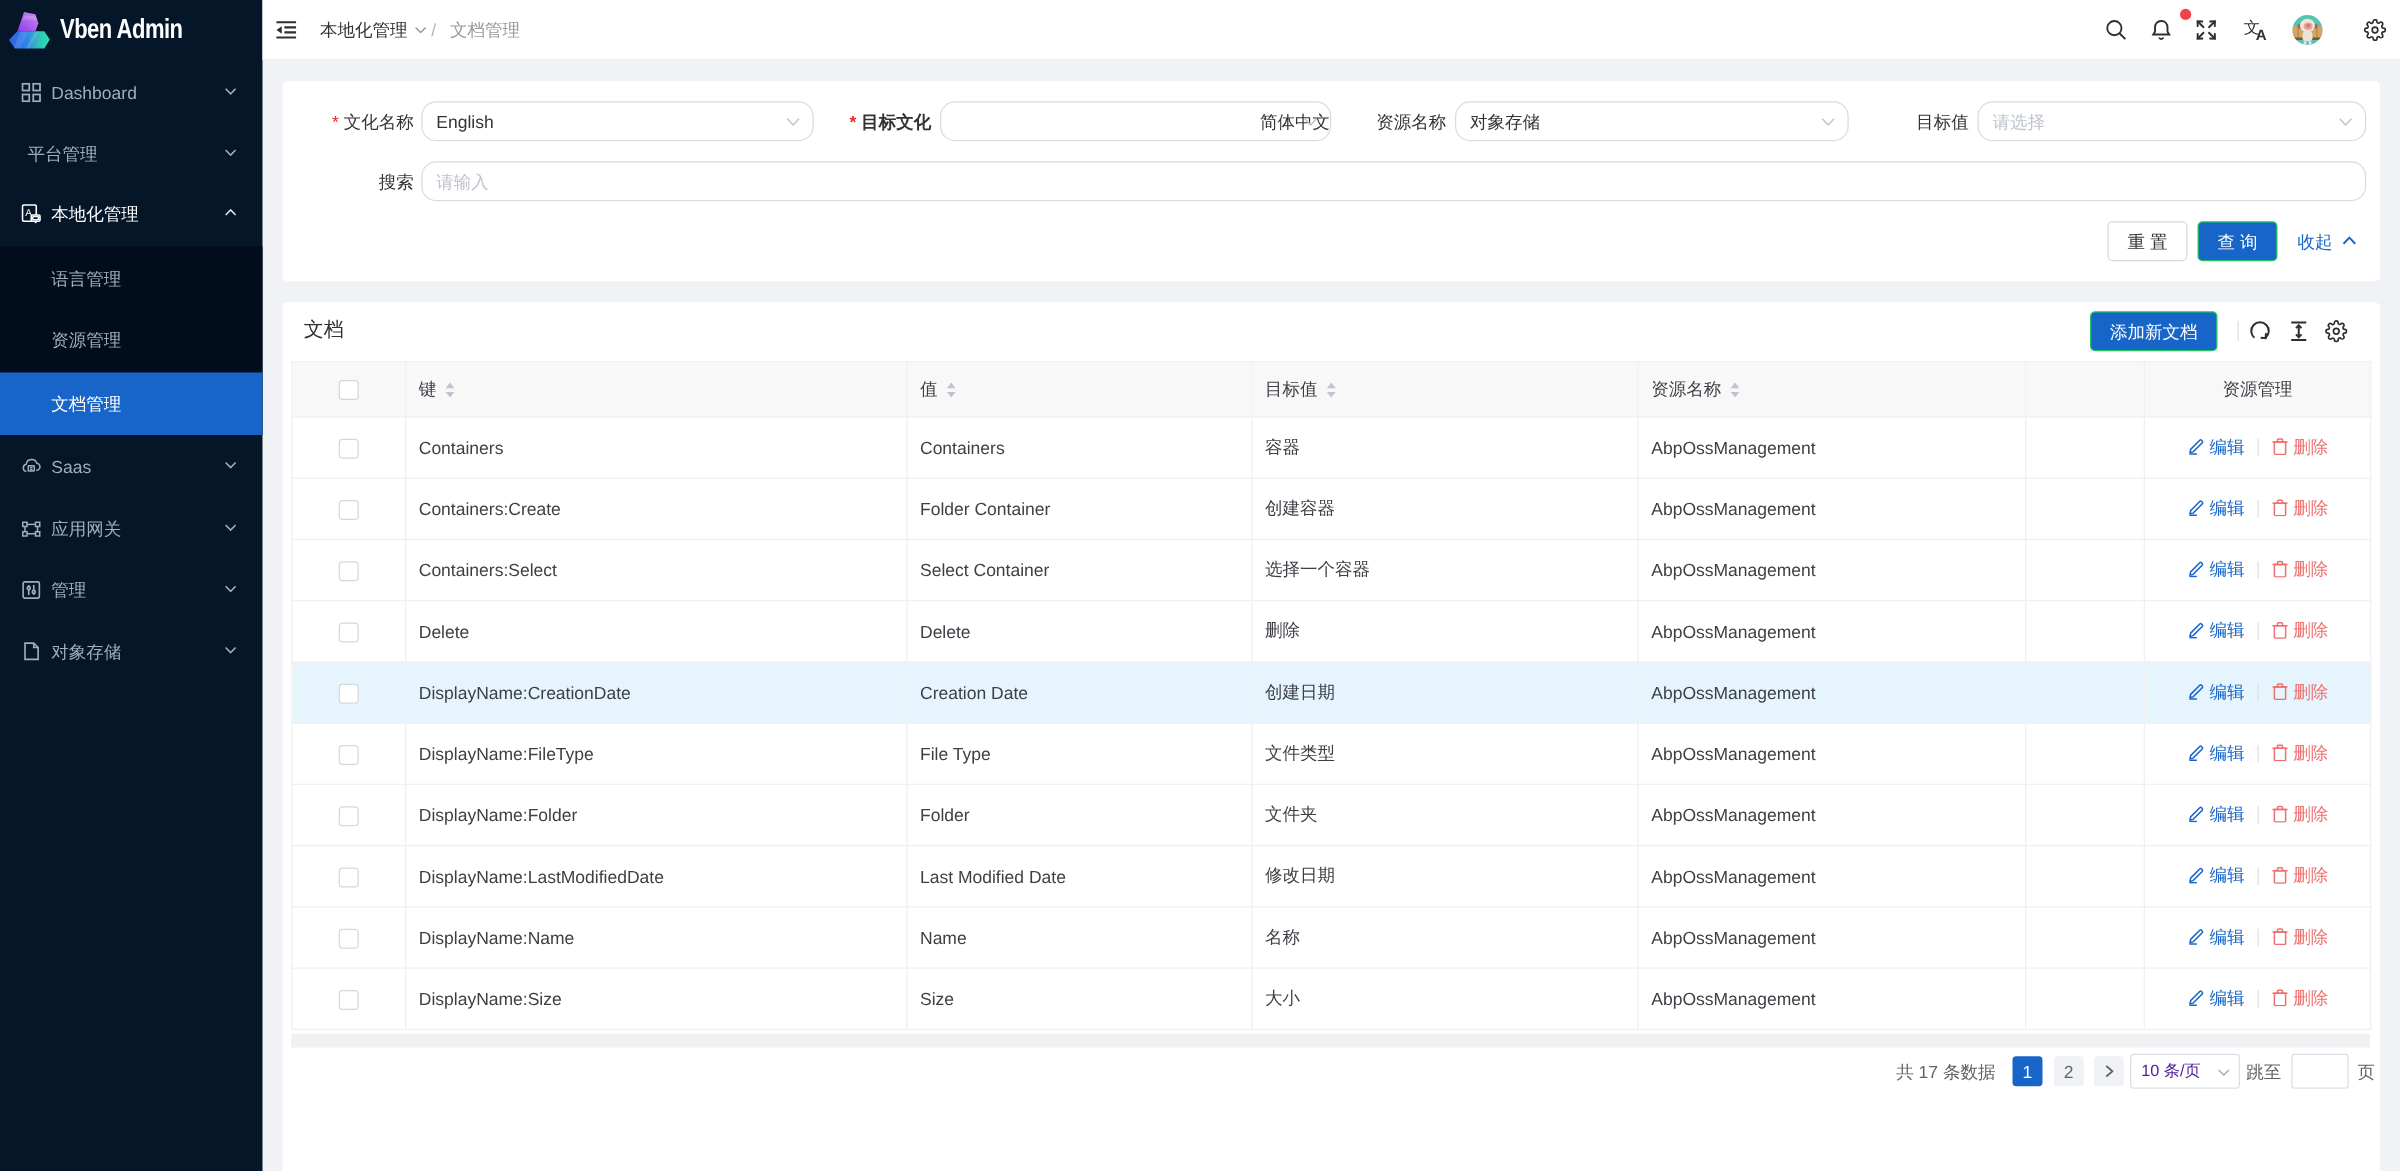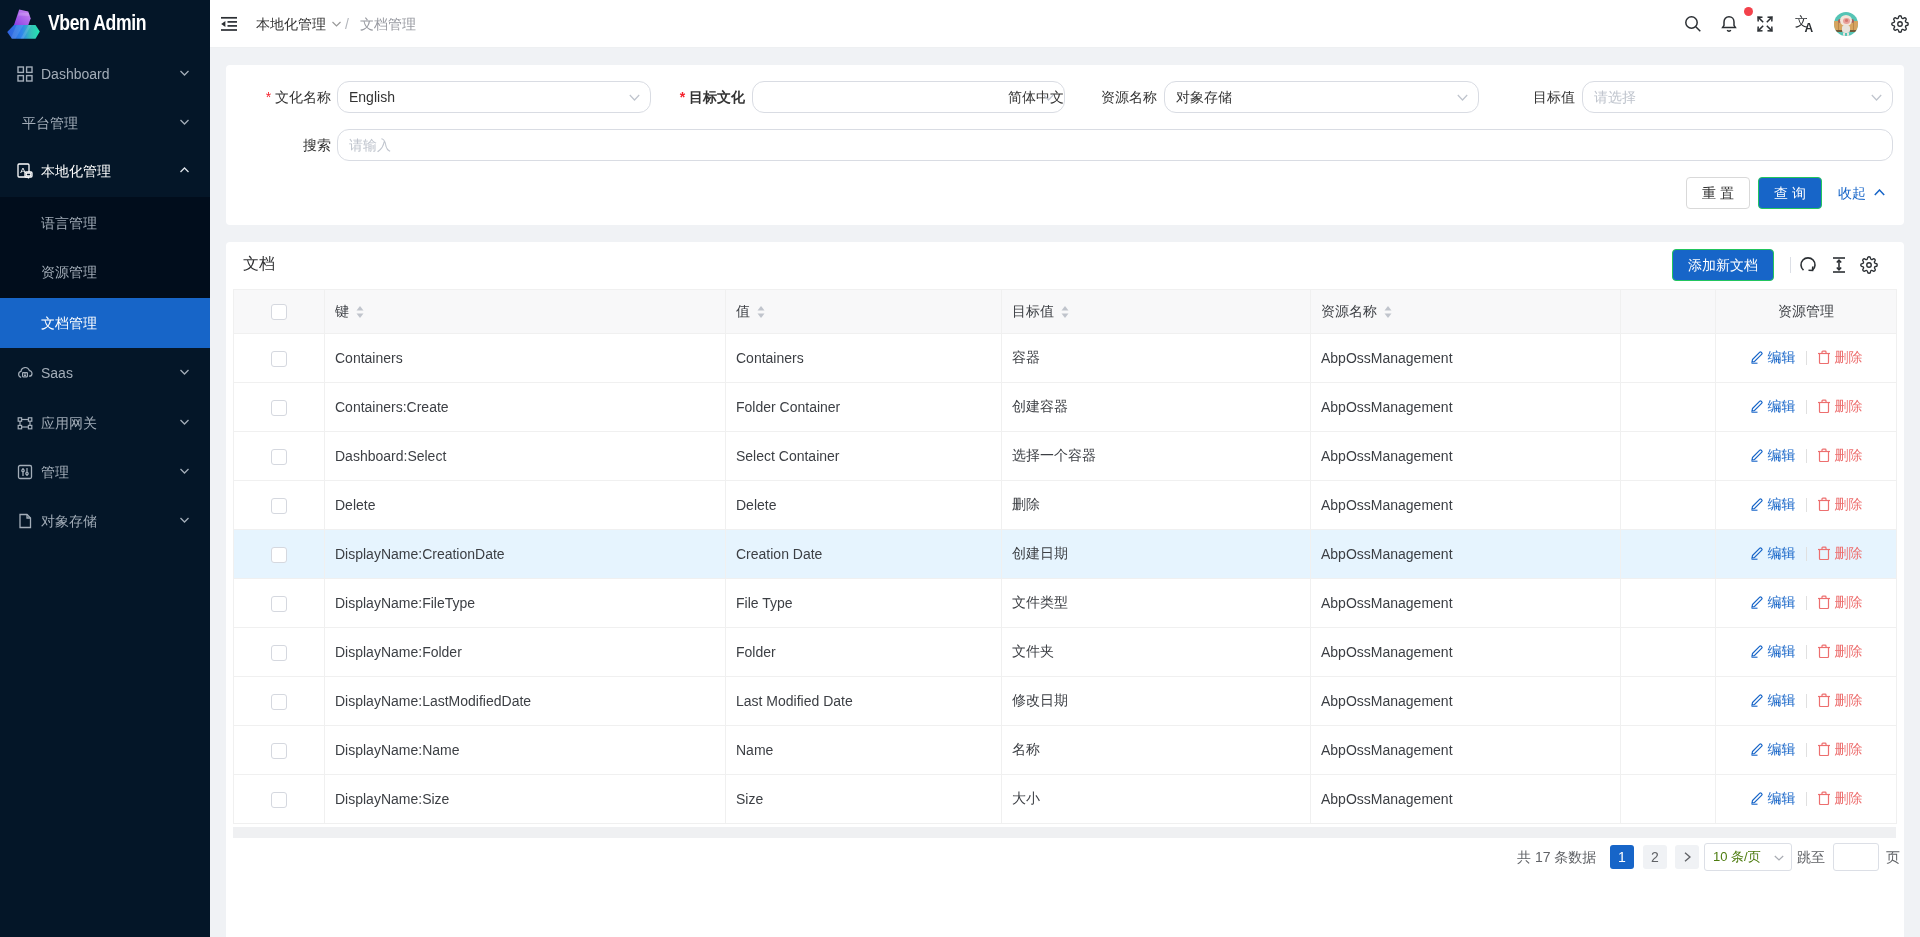--- a/index.html
+++ b/index.html
@@ -334,21 +334,21 @@
                 <path d="M2.5 9.5 L9.8 2.2 a1 1 0 0 1 1.4 0 l0.6 0.6 a1 1 0 0 1 0 1.4 L4.5 11.5 L2 12 Z"></path>
                 <line x1="1.5" y1="13.2" x2="7.5" y2="13.2" stroke-width="1.1"></line>
               </svg>编辑</span><span class="adiv"></span><span class="dlink"><svg style="vertical-align:-2px;margin-right:4px" width="14" height="14" viewBox="0 0 14 14" fill="none" stroke="#ed6f6f" stroke-width="1.2">
                 <path d="M2.5 3.5 h9 v9 a1 1 0 0 1 -1 1 h-7 a1 1 0 0 1 -1-1 Z"></path>
                 <path d="M1 3.5 h12"></path>
                 <path d="M5 3.5 V2 a0.8 0.8 0 0 1 0.8-0.8 h2.4 a0.8 0.8 0 0 1 0.8 0.8 v1.5"></path>
               </svg>删除</span></td>
     </tr>
     <tr>
       <td class="ck"><span class="cbx"></span></td>
-      <td>Dashboard:Select</td>
+      <td>Containers:Select</td>
           <td>Select Container</td>
           <td>选择一个容器</td>
           <td>AbpOssManagement</td>
           <td></td>
       <td class="op"><span class="alink"><svg style="vertical-align:-2px;margin-right:4px" width="14" height="14" viewBox="0 0 14 14" fill="none" stroke="#1765c8" stroke-width="1.2">
                 <path d="M2.5 9.5 L9.8 2.2 a1 1 0 0 1 1.4 0 l0.6 0.6 a1 1 0 0 1 0 1.4 L4.5 11.5 L2 12 Z"></path>
                 <line x1="1.5" y1="13.2" x2="7.5" y2="13.2" stroke-width="1.1"></line>
               </svg>编辑</span><span class="adiv"></span><span class="dlink"><svg style="vertical-align:-2px;margin-right:4px" width="14" height="14" viewBox="0 0 14 14" fill="none" stroke="#ed6f6f" stroke-width="1.2">
                 <path d="M2.5 3.5 h9 v9 a1 1 0 0 1 -1 1 h-7 a1 1 0 0 1 -1-1 Z"></path>
                 <path d="M1 3.5 h12"></path>
@@ -474,21 +474,21 @@
 
   <div class="abs" style="left:0;top:601px;width:1670px;height:28px;">
     <div class="abs" style="left:1291px;top:2px;line-height:24px;color:#606266;">共 17 条数据</div>
     <div class="pgbox" style="left:1384px;top:2px;width:24px;background:#1765c8;color:#fff;">1</div>
     <div class="pgbox" style="left:1417px;top:2px;width:24px;background:#f0f2f5;color:#606266;">2</div>
     <div class="pgbox" style="left:1449px;top:2px;width:24px;background:#f0f2f5;color:#606266;">
       <svg style="margin-top:7px" width="7" height="10" viewBox="0 0 7 10" fill="none" stroke="#606266" stroke-width="1.4">
           <path d="M1 0.8 L6 5 L1 9.2"></path>
         </svg>
     </div>
-    <div class="abs" style="left:1478px;top:0;width:88px;height:28px;border:1px solid #dcdfe6;border-radius:3px;line-height:26px;padding-left:8px;color:#4d7c0f;font-size:13px;">10 条/页
+    <div class="abs" style="left:1478px;top:0;width:88px;height:28px;border:1px solid #dcdfe6;border-radius:3px;line-height:26px;padding-left:8px;color:#4c1d95;font-size:13px;">10 条/页
       <svg style="position:absolute;right:7px;top:11px" width="10" height="6" viewBox="0 0 10 6" fill="none" stroke="#a8abb2" stroke-width="1.2">
           <path d="M0.8 1 L5 5 L9.2 1"></path>
         </svg>
     </div>
     <div class="abs" style="left:1571px;top:2px;line-height:24px;color:#606266;">跳至</div>
     <div class="abs" style="left:1607px;top:0;width:46px;height:28px;border:1px solid #dcdfe6;border-radius:3px;background:#fff;"></div>
     <div class="abs" style="left:1660px;top:2px;line-height:24px;color:#606266;">页</div>
   </div>
 </div>
 

